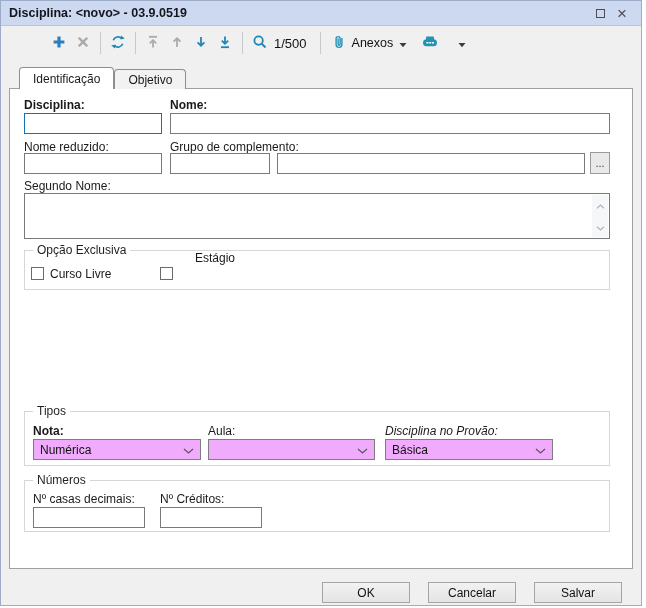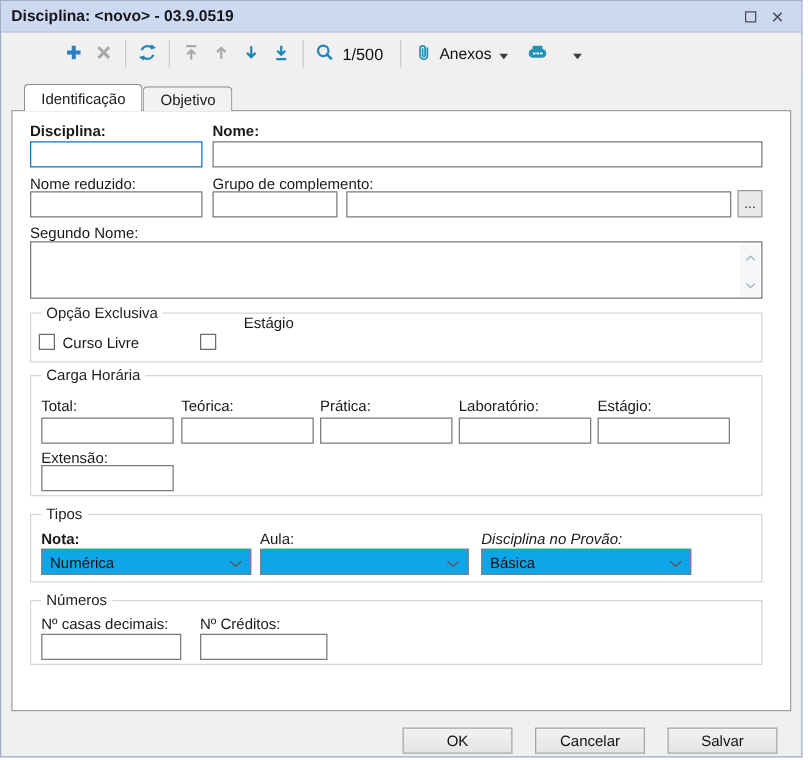--- a/index.html
+++ b/index.html
@@ -55,21 +55,21 @@
              display:flex; flex-direction:column; justify-content:space-between; align-items:center;
              padding:3px 0; }
 
   .group { position:absolute; border:1px solid #d6d6d6; background:#fff; }
   .legend { position:absolute; top:-8px; left:8px; background:#fff; padding:0 4px;
             font-size:12px; color:#1f1f1f; white-space:nowrap; }
 
   .cb { position:absolute; width:13px; height:13px; border:1px solid #6b6b6b; background:#fff; }
   .cb-label { position:absolute; font-size:12px; white-space:nowrap; }
 
-  .combo { position:absolute; height:21px; background:#0ea5e9; border:1px solid #7e7e7e;
+  .combo { position:absolute; height:21px; background:#f0abfc; border:1px solid #7e7e7e;
            display:flex; align-items:center; padding:0 6px; }
   .combo-text { flex:1; font-size:12px; color:#111; overflow:hidden; white-space:nowrap; }
 
   
   .footer { position:absolute; right:19px; top:581px; display:flex; gap:18px; }
   .btn { width:88px; height:21px; background:linear-gradient(#f2f2f2,#e4e4e4);
          border:1px solid #a5a5a5; font:12px "Liberation Sans", sans-serif; color:#111; }
 </style>
 </head>
 <body>
@@ -208,41 +208,20 @@
       </div>
 
       <div class="group" style="left:14px; top:161px; width:586px; height:40px;">
         <span class="legend">Opção Exclusiva</span>
         <span class="cb" style="left:6px; top:16px;"></span>
         <span class="cb-label" style="left:25px; top:16px;">Curso Livre</span>
         <span class="cb" style="left:135px; top:16px;"></span>
         <span class="cb-label" style="left:154px; top:0;margin-left:16px;">Estágio</span>
       </div>
 
-      <div class="group" style="left:14px; top:211px; width:586px; height:97px;">
-        <span class="legend">Carga Horária</span>
-
-        <span class="lbl abs" style="left:8px; top:17px;">Total:</span>
-        <input class="txt" style="left: 8px; top: 33px; width: 106px;">
-
-        <span class="lbl abs" style="left:120px; top:17px;">Teórica:</span>
-        <input class="txt" style="left: 120px; top: 33px; width: 106px;">
-
-        <span class="lbl abs" style="left:231px; top:17px;">Prática:</span>
-        <input class="txt" style="left: 231px; top: 33px; width: 106px;">
-
-        <span class="lbl abs" style="left:342px; top:17px;">Laboratório:</span>
-        <input class="txt" style="left: 342px; top: 33px; width: 106px;">
-
-        <span class="lbl abs" style="left:453px; top:17px;">Estágio:</span>
-        <input class="txt" style="left: 453px; top: 33px; width: 106px;">
-
-        <span class="lbl abs" style="left:8px; top:58px;">Extensão:</span>
-        <input class="txt" style="left: 8px; top: 71px; width: 106px;">
-      </div>
 
       <div class="group" style="left:14px; top:322px; width:586px; height:55px;">
         <span class="legend">Tipos</span>
 
         <span class="lbl b abs" style="left:8px; top:12px;">Nota:</span>
         <div class="combo" style="left:8px; top:27px; width:168px;">
           <span class="combo-text">Numérica</span>
           <span><svg width="11" height="6" viewBox="0 0 11 6">
                 <path d="M1 1l4.5 4L10 1" stroke="#5a5a5a" stroke-width="1.3" fill="none"></path>
               </svg></span>

